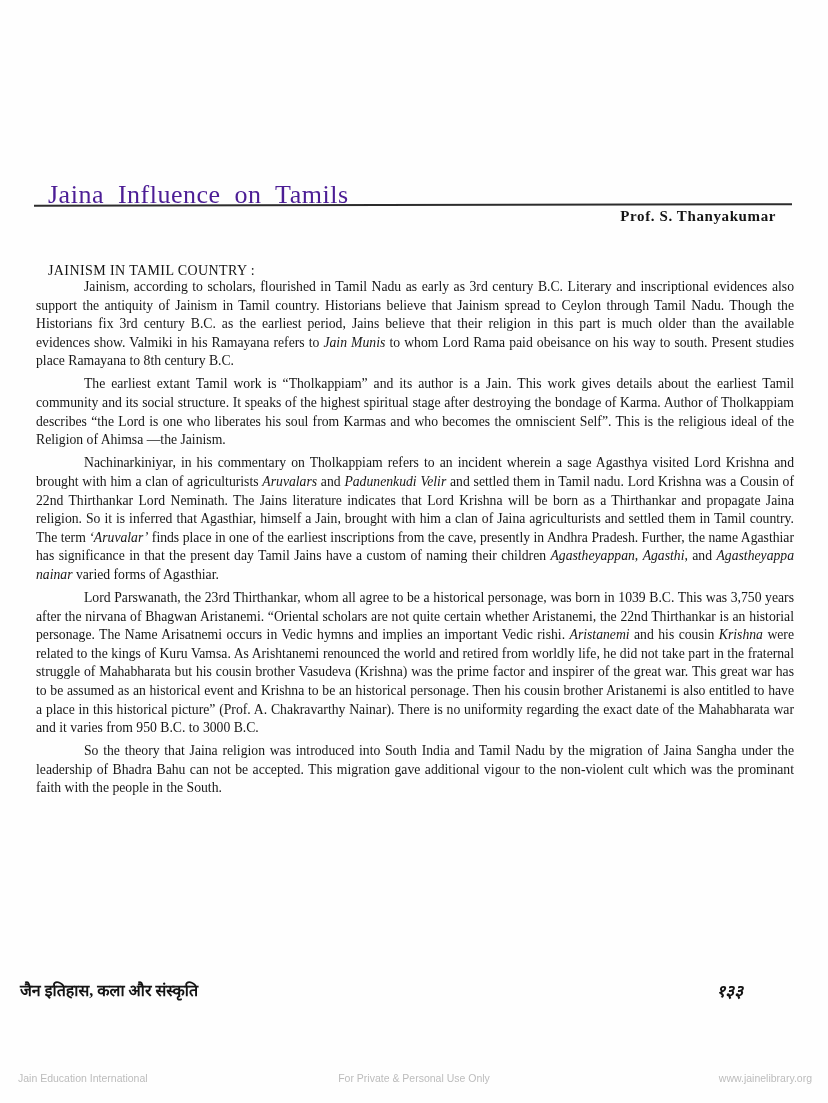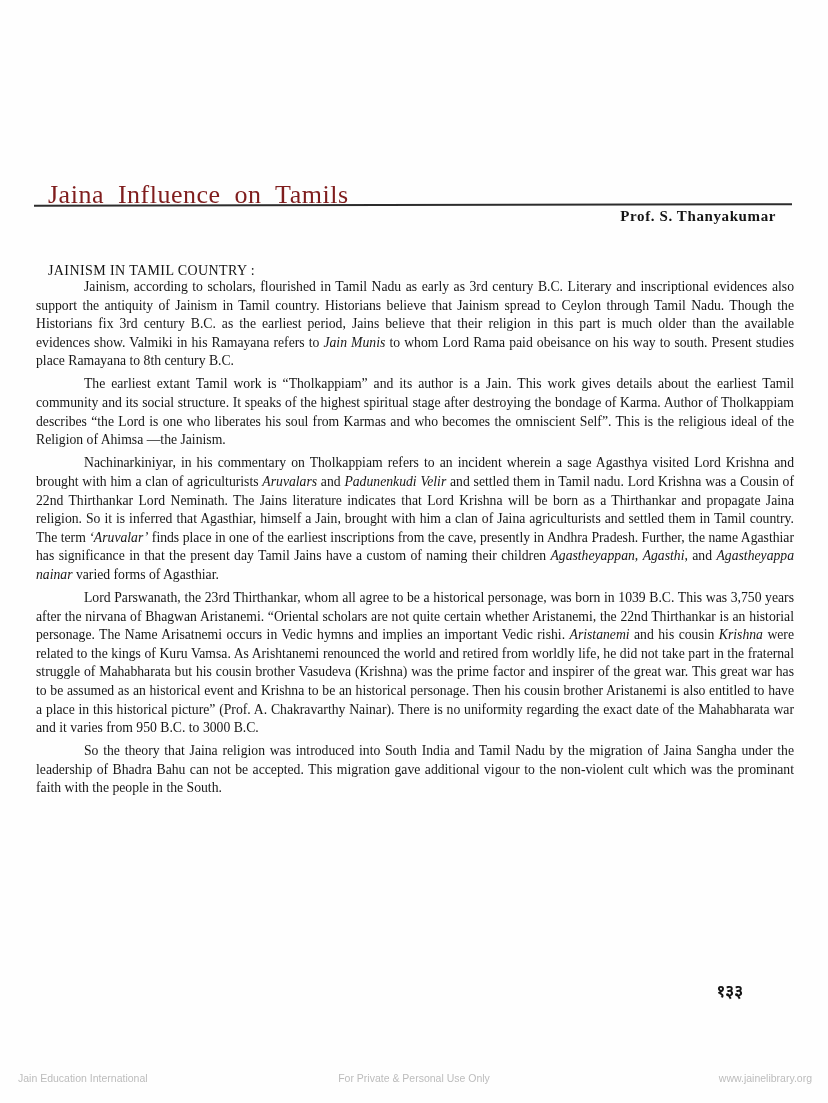--- a/index.html
+++ b/index.html
@@ -17,21 +17,21 @@
     color: #1a1a1a;
   }
   .doc-title {
     position: absolute;
     left: 48px;
     top: 163px;
     font-size: 26px;
     font-weight: 400;
     letter-spacing: 0.5px;
     word-spacing: 7px;
-    color: #7f1d1d;
+    color: #4c1d95;
     white-space: nowrap;
   }
   .title-rule {
     position: absolute;
     left: 34px;
     top: 204px;
     width: 758px;
     height: 2px;
     background: #2c2c2c;
     transform: rotate(-0.12deg);
@@ -90,20 +90,21 @@
     font-family: "Liberation Serif", "DejaVu Sans", serif;
   }
   .footer-page-number {
     position: absolute;
     right: 65px;
     top: 0;
     font-size: 17px;
     font-weight: 700;
     color: #141414;
     font-family: "Liberation Serif", "DejaVu Sans", serif;
+    font-style: italic;
   }
   .bottom-bar {
     position: absolute;
     left: 0;
     top: 1068px;
     width: 828px;
     height: 20px;
     font-family: "Liberation Sans", sans-serif;
     font-size: 10.5px;
     color: #bcbcbc;
@@ -127,20 +128,21 @@
 
   <div class="article-body">
     <p>Jainism, according to scholars, flourished in Tamil Nadu as early as 3rd century B.C.  Literary and inscriptional evidences also support the antiquity of Jainism in Tamil country.   Historians believe that  Jainism spread to Ceylon through Tamil Nadu.   Though the  Historians fix  3rd  century  B.C. as  the  earliest  period, Jains believe  that  their religion  in  this part is much older than the available evidences  show.   Valmiki  in his Ramayana refers to <i>Jain Munis</i> to  whom  Lord  Rama  paid  obeisance  on his way to  south.   Present  studies place Ramayana to 8th century B.C.</p>
     <p>The earliest  extant Tamil work is  “Tholkappiam” and  its  author is a Jain.   This  work gives  details about the  earliest  Tamil  community and its social  structure.   It  speaks  of  the  highest  spiritual  stage after destroying the bondage of Karma.   Author of Tholkappiam describes “the Lord is   one who  liberates his soul from Karmas and who becomes the omniscient Self”.   This is  the  religious   ideal  of  the Religion  of  Ahimsa —the Jainism.</p>
     <p>Nachinarkiniyar, in his commentary on Tholkappiam refers to  an  incident  wherein a sage  Agasthya visited  Lord  Krishna  and  brought  with  him a clan  of  agriculturists <i>Aruvalars</i> and <i>Padunenkudi Velir</i> and settled them in Tamil nadu.   Lord Krishna was a Cousin of  22nd  Thirthankar  Lord  Neminath.   The  Jains literature indicates that Lord Krishna will  be  born  as  a  Thirthankar and propagate Jaina  religion.   So it is inferred that Agasthiar,  himself a Jain,  brought with him a clan  of  Jaina  agriculturists  and  settled  them  in Tamil  country.   The  term  <i>‘Aruvalar’</i> finds place in one of the earliest inscriptions from the cave,  presently in Andhra Pradesh.   Further, the name Agasthiar has significance in that  the  present  day  Tamil  Jains  have  a custom  of  naming  their  children <i>Agastheyappan</i>,  <i>Agasthi</i>,  and  <i>Agastheyappa  nainar</i>  varied  forms  of Agasthiar.</p>
     <p>Lord Parswanath, the 23rd Thirthankar, whom all agree to be  a  historical  personage,  was  born  in 1039 B.C.   This was 3,750  years  after  the  nirvana of Bhagwan Aristanemi.   “Oriental  scholars are not quite certain whether Aristanemi, the 22nd Thirthankar is an historial personage.   The  Name  Arisatnemi  occurs in Vedic hymns and implies an important Vedic rishi.   <i>Aristanemi</i> and his cousin <i>Krishna</i> were  related  to  the kings  of  Kuru  Vamsa.   As Arishtanemi  renounced  the  world and retired from worldly life, he did  not  take part in the fraternal struggle of Mahabharata but his cousin brother Vasudeva (Krishna)  was  the  prime  factor and inspirer of the great war.   This great war has to be assumed as  an  historical  event  and  Krishna to  be  an historical  personage.   Then  his  cousin  brother  Aristanemi  is  also entitled to have a place in this  historical picture” (Prof. A. Chakravarthy Nainar).  There is no uniformity regarding the  exact  date of  the  Mahabharata war and it varies from 950 B.C. to 3000 B.C.</p>
     <p>So the theory that Jaina religion  was introduced into South India  and  Tamil  Nadu  by the  migration of Jaina  Sangha  under  the  leadership of Bhadra  Bahu can not be accepted.   This migration gave  additional vigour to the non-violent cult which was the prominant faith with the people in the South.</p>
   </div>
 
   <div class="footer-band">
+    <span class="footer-book-title">जैन इतिहास, कला और संस्कृति</span>
     <span class="footer-page-number">१३३</span>
   </div>
 
   <div class="bottom-bar">
     <span class="bottom-left">Jain Education International</span>
     <span class="bottom-center">For Private &amp; Personal Use Only</span>
     <span class="bottom-right">www.jainelibrary.org</span>
   </div>
 
 </div>

